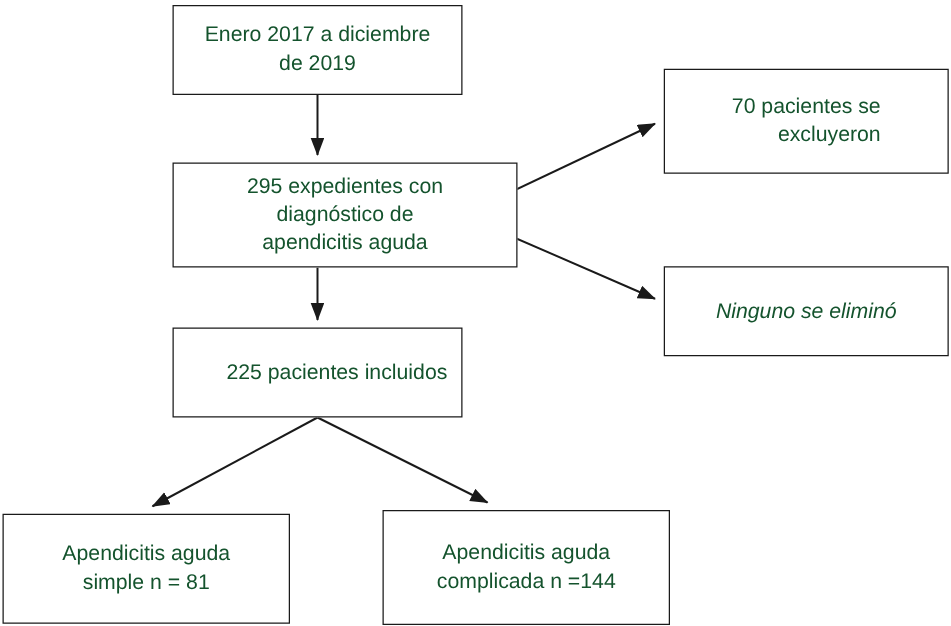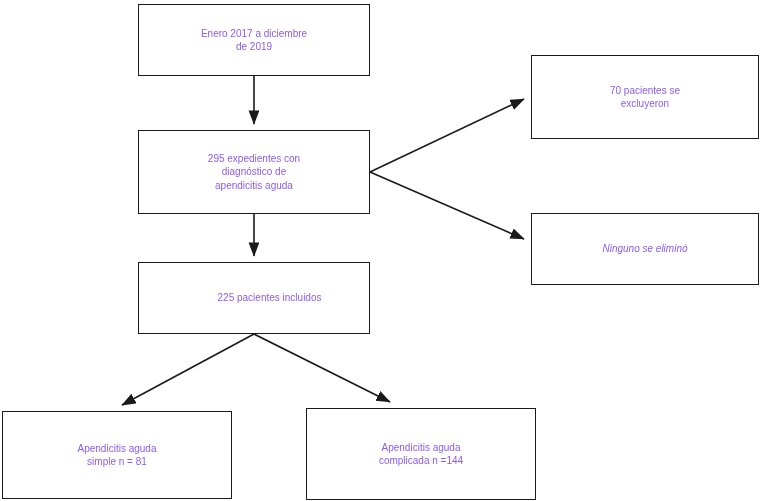--- a/index.html
+++ b/index.html
@@ -17,22 +17,22 @@
   }
   .node {
     position: absolute;
     box-sizing: border-box;
     border: 1.2px solid #1a1a1a;
     background: #ffffff;
     display: flex;
     align-items: center;
     justify-content: center;
     text-align: center;
-    color: #8b5cf6;
-    font-size: 10px;
+    color: #14532d;
+    font-size: 17px;
     line-height: 1.35;
     padding: 4px 8px;
     white-space: pre-line;
     z-index: 2;
   }
   svg.connectors {
     position: absolute;
     left: 0;
     top: 0;
     width: 761px;
@@ -63,27 +63,27 @@
     <line x1="254" y1="334" x2="122" y2="405" stroke="#1a1a1a" stroke-width="1.6" marker-end="url(#arrow)"></line>
 
     <line x1="254" y1="334" x2="390" y2="402" stroke="#1a1a1a" stroke-width="1.6" marker-end="url(#arrow)"></line>
   </svg>
 
   <div class="node" style="left:138px; top:4px; width:232px; height:72px;">
     <span>Enero 2017 a diciembre
 de 2019</span>
   </div>
 
-  <div class="node" style="left:138px; top:130px; width:232px; height:84px;">
+  <div class="node" style="left:138px; top:130px; width:276px; height:84px;">
     <span>295 expedientes con
 diagnóstico de
 apendicitis aguda</span>
   </div>
 
-  <div class="node" style="left:531px; top:55px; width:228px; height:84px;">
+  <div class="node" style="left:531px; top:55px; width:228px; height:84px;text-align:right;">
     <span>70 pacientes se
 excluyeron</span>
   </div>
 
   <div class="node" style="left:531px; top:213px; width:228px; height:72px;font-style:italic;">
     <span>Ninguno se eliminó</span>
   </div>
 
   <div class="node" style="left:138px; top:262px; width:232px; height:72px;padding-left:39px;">
     <span>225 pacientes incluidos</span>

